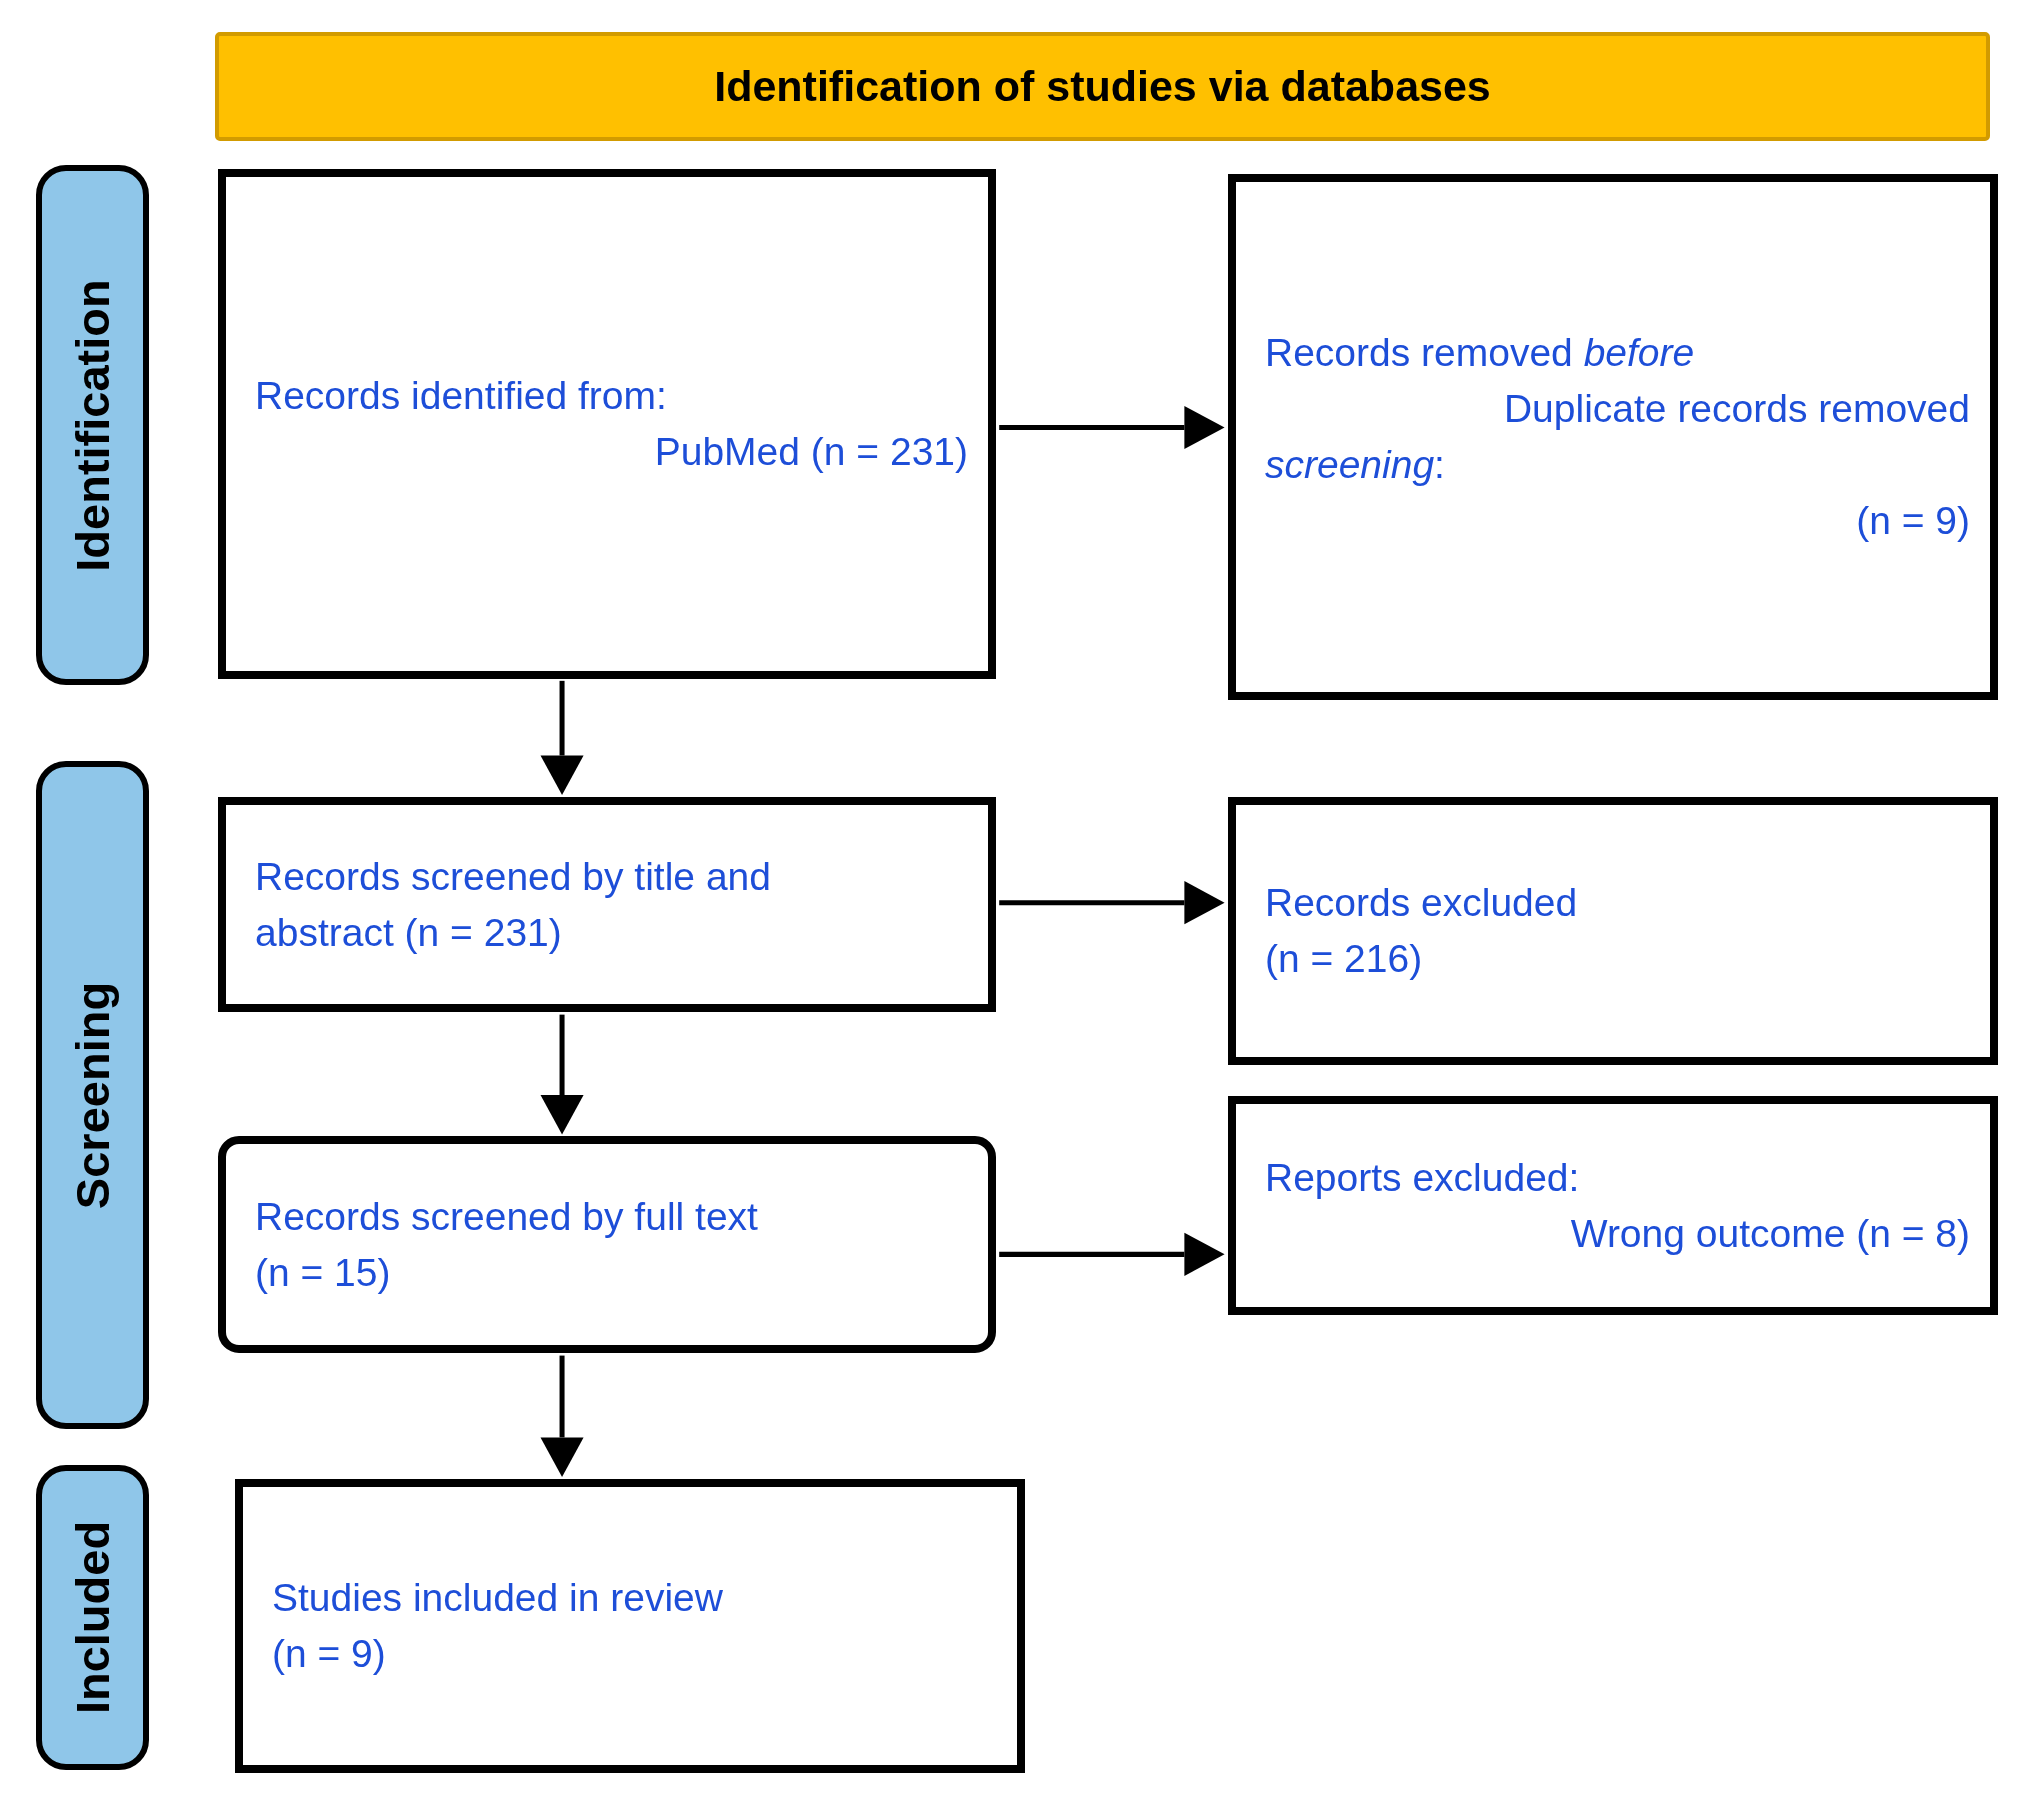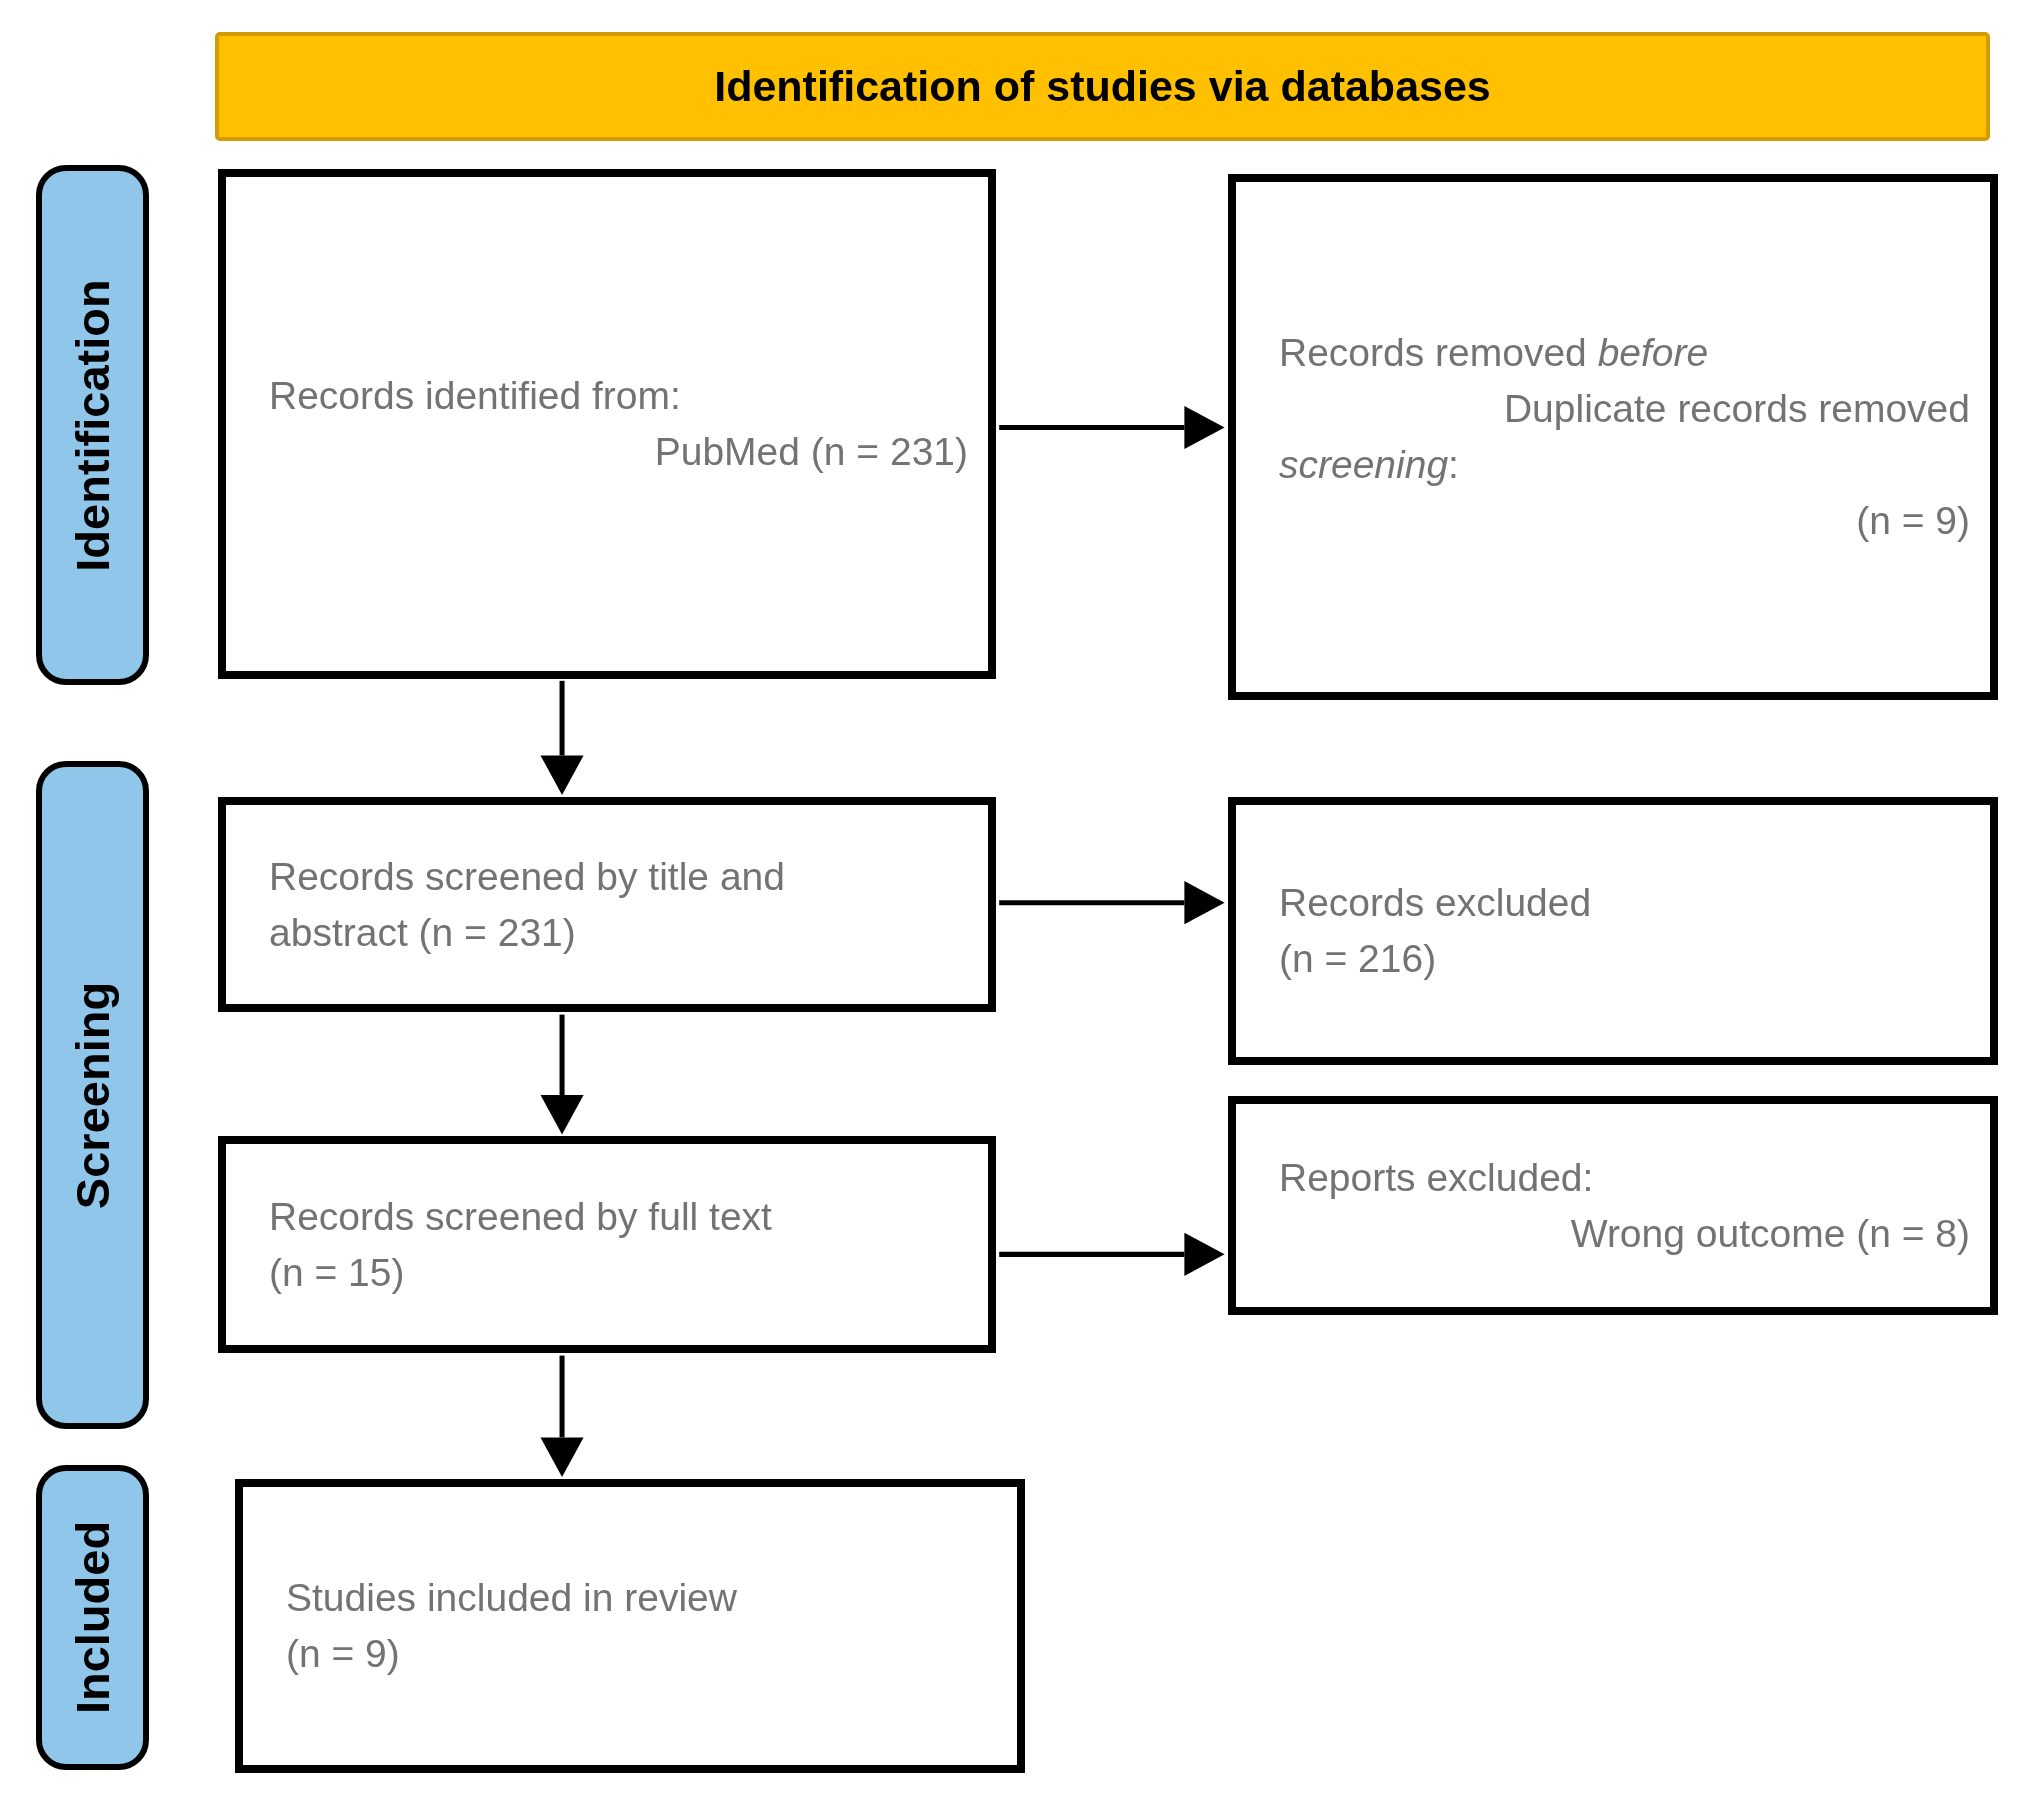--- a/index.html
+++ b/index.html
@@ -59,34 +59,34 @@
 
   
   .fbox {
     position: absolute;
     background: #ffffff;
     border: 8px solid #000000;
     box-sizing: border-box;
     display: flex;
     flex-direction: column;
     justify-content: center;
-    padding-left: 43px;
+    padding-left: 29px;
     padding-right: 20px;
     font-size: 39px;
-    color: #737373;
+    color: #1d4ed8;
     line-height: 56px;
   }
   .fbox .indent { padding-left: 47px; text-align: right; }
   .it { font-style: italic; }
 
   #box-records-identified        { left: 218px;  top: 169px;  width: 778px; height: 510px; }
   #box-records-removed           { left: 1228px; top: 174px;  width: 770px; height: 526px; }
   #box-screened-title-abstract   { left: 218px;  top: 797px; width: 778px; height: 215px; }
   #box-records-excluded          { left: 1228px; top: 797px; width: 770px; height: 268px; }
-  #box-screened-full-text        { left: 218px;  top: 1136px; width: 778px; height: 217px; }
+  #box-screened-full-text        { left: 218px;  top: 1136px; width: 778px; height: 217px; border-radius: 21px; }
   #box-reports-excluded          { left: 1228px; top: 1096px; width: 770px; height: 219px; }
   #box-studies-included          { left: 207px;  top: 1479px; width: 790px; height: 294px; margin-left: 28px; }
 
   
   #arrows {
     position: absolute;
     left: 0; top: 0;
     width: 2035px; height: 1806px;
     pointer-events: none;
   }

